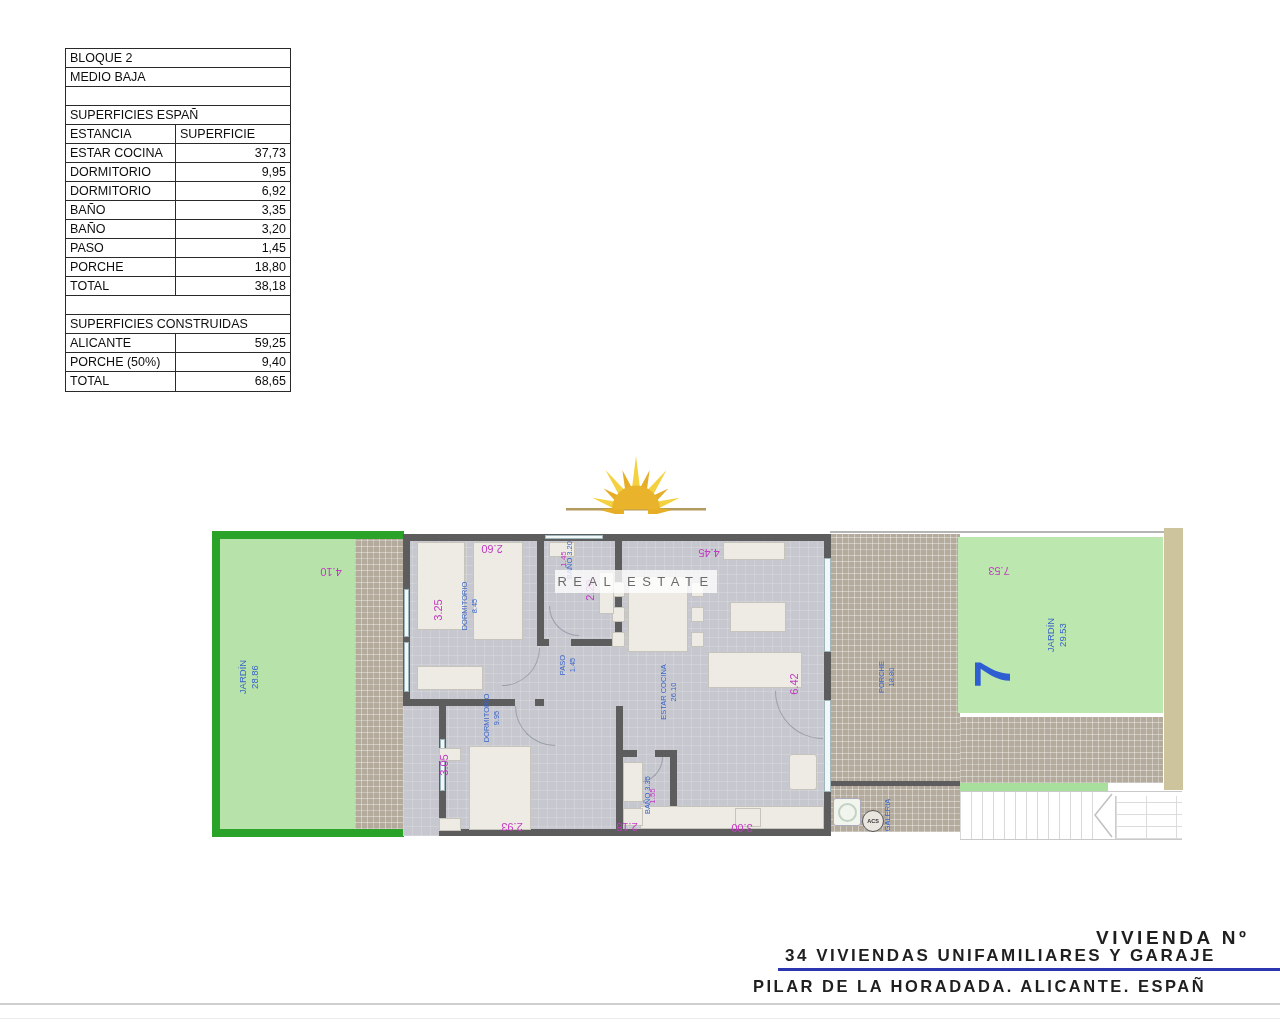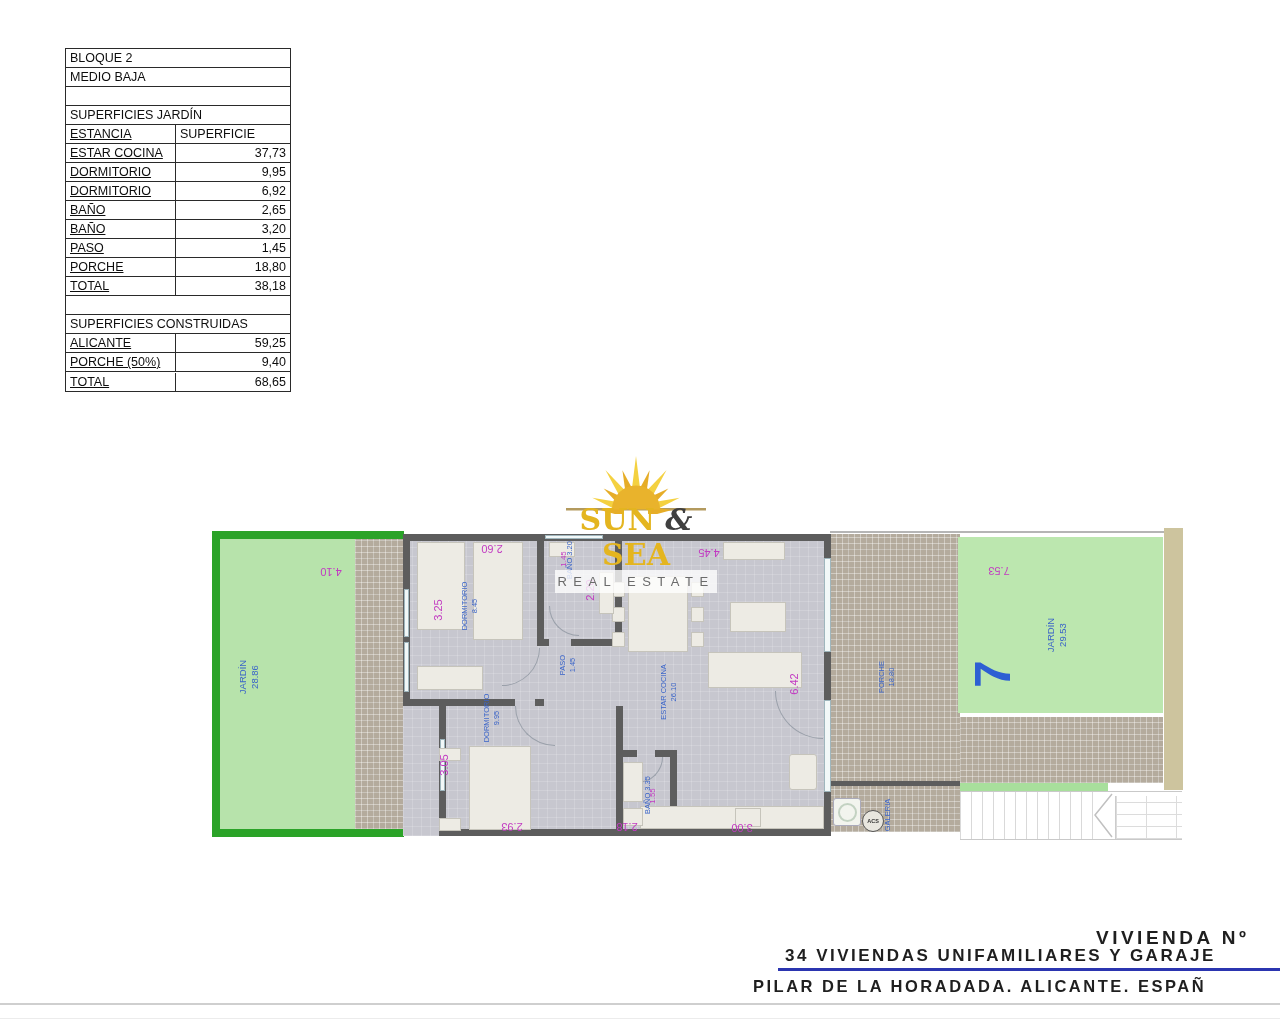--- a/index.html
+++ b/index.html
@@ -2,25 +2,25 @@
 <html><head>
 <meta charset="utf-8">
 <style>
   html,body{margin:0;padding:0;}
   body{width:1280px;height:1024px;position:relative;overflow:hidden;background:#fff;
        font-family:"Liberation Sans",sans-serif;}
 
   
   .tbl{position:absolute;left:65px;top:48px;width:226px;border:1px solid #2a2a2a;
        box-sizing:border-box;font-size:12.5px;color:#0d0d0d;background:#fff;}
-  .tr{display:flex;height:19px;line-height:18px;border-bottom:1px solid #2a2a2a;box-sizing:border-box;align-items:flex-end;}
+  .tr{display:flex;height:19px;line-height:18px;border-bottom:1px solid #2a2a2a;box-sizing:border-box;}
   .tbl .tr:last-child{border-bottom:none;}
   .tr.single{padding-left:4px;overflow:hidden;white-space:nowrap;}
   .tr .c1{width:110px;border-right:1px solid #2a2a2a;padding-left:4px;box-sizing:border-box;
-          overflow:hidden;white-space:nowrap;text-decoration:underline;}
+          overflow:hidden;white-space:nowrap;}
   .tr .c2{flex:1;text-align:right;padding-right:4px;}
   .tr .c2l{flex:1;padding-left:4px;}
 
   
   .plan{position:absolute;left:212px;top:528px;width:971px;height:312px;}
   .abs{position:absolute;box-sizing:border-box;}
   .hatch{background-color:#b4ab9d;background-image:
      repeating-linear-gradient(0deg, rgba(255,255,255,.38) 0 1px, transparent 1px 6px),
      repeating-linear-gradient(90deg, rgba(255,255,255,.38) 0 1px, transparent 1px 6px),
      repeating-linear-gradient(0deg, rgba(110,100,85,.18) 0 1px, transparent 1px 18px),
@@ -77,41 +77,41 @@
 
 <div class="tbl">
   <div class="tr single">
       <span>BLOQUE 2</span>
     </div>
   <div class="tr single">
       <span>MEDIO BAJA</span>
     </div>
   <div class="tr single"></div>
   <div class="tr single">
-      <span>SUPERFICIES JARDÍN</span>
+      <span>SUPERFICIES ESPAÑ</span>
     </div>
   <div class="tr">
     <span class="c1">ESTANCIA</span>
     <span class="c2l">SUPERFICIE</span>
   </div>
   <div class="tr">
       <span class="c1">ESTAR COCINA</span>
       <span class="c2">37,73</span>
     </div>
   <div class="tr">
       <span class="c1">DORMITORIO</span>
       <span class="c2">9,95</span>
     </div>
   <div class="tr">
       <span class="c1">DORMITORIO</span>
       <span class="c2">6,92</span>
     </div>
   <div class="tr">
       <span class="c1">BAÑO</span>
-      <span class="c2">2,65</span>
+      <span class="c2">3,35</span>
     </div>
   <div class="tr">
       <span class="c1">BAÑO</span>
       <span class="c2">3,20</span>
     </div>
   <div class="tr">
       <span class="c1">PASO</span>
       <span class="c2">1,45</span>
     </div>
   <div class="tr">
@@ -290,25 +290,20 @@
         <polygon points="-5,-14 5,-14 0,-40" fill="#e6ad27" transform="rotate(54)"></polygon>
         <polygon points="-5,-14 5,-14 0,-40" fill="#e6ad27" transform="rotate(-54)"></polygon>
         <polygon points="-5,-13 5,-13 0,-46" fill="#f4d140" transform="rotate(72)"></polygon>
         <polygon points="-5,-13 5,-13 0,-46" fill="#f4d140" transform="rotate(-72)"></polygon>
         <polygon points="-5,-12 5,-12 0,-36" fill="#e6ad27" transform="rotate(87)"></polygon>
         <polygon points="-5,-12 5,-12 0,-36" fill="#e6ad27" transform="rotate(-87)"></polygon>
       </g>
       <path d="M -24,-2.5 A 24 24 0 0 1 24,-2.5 Z" fill="#e9b32c"></path>
     </g>
   </svg>
-  <div class="wm-words">
-    <span>SUN</span>
-    <span class="amp">&amp;</span>
-    <span>SEA</span>
-  </div>
   <div class="wm-tag">REAL ESTATE</div>
 </div>
 
 <div class="tb tb1">VIVIENDA Nº</div>
 <div class="tb tb2">34 VIVIENDAS UNIFAMILIARES Y GARAJE</div>
 <div class="tb-line"></div>
 <div class="tb tb3">PILAR DE LA HORADADA. ALICANTE. ESPAÑ</div>
 <div class="bottom-rule"></div>
 <div class="bottom-rule2"></div>
 

